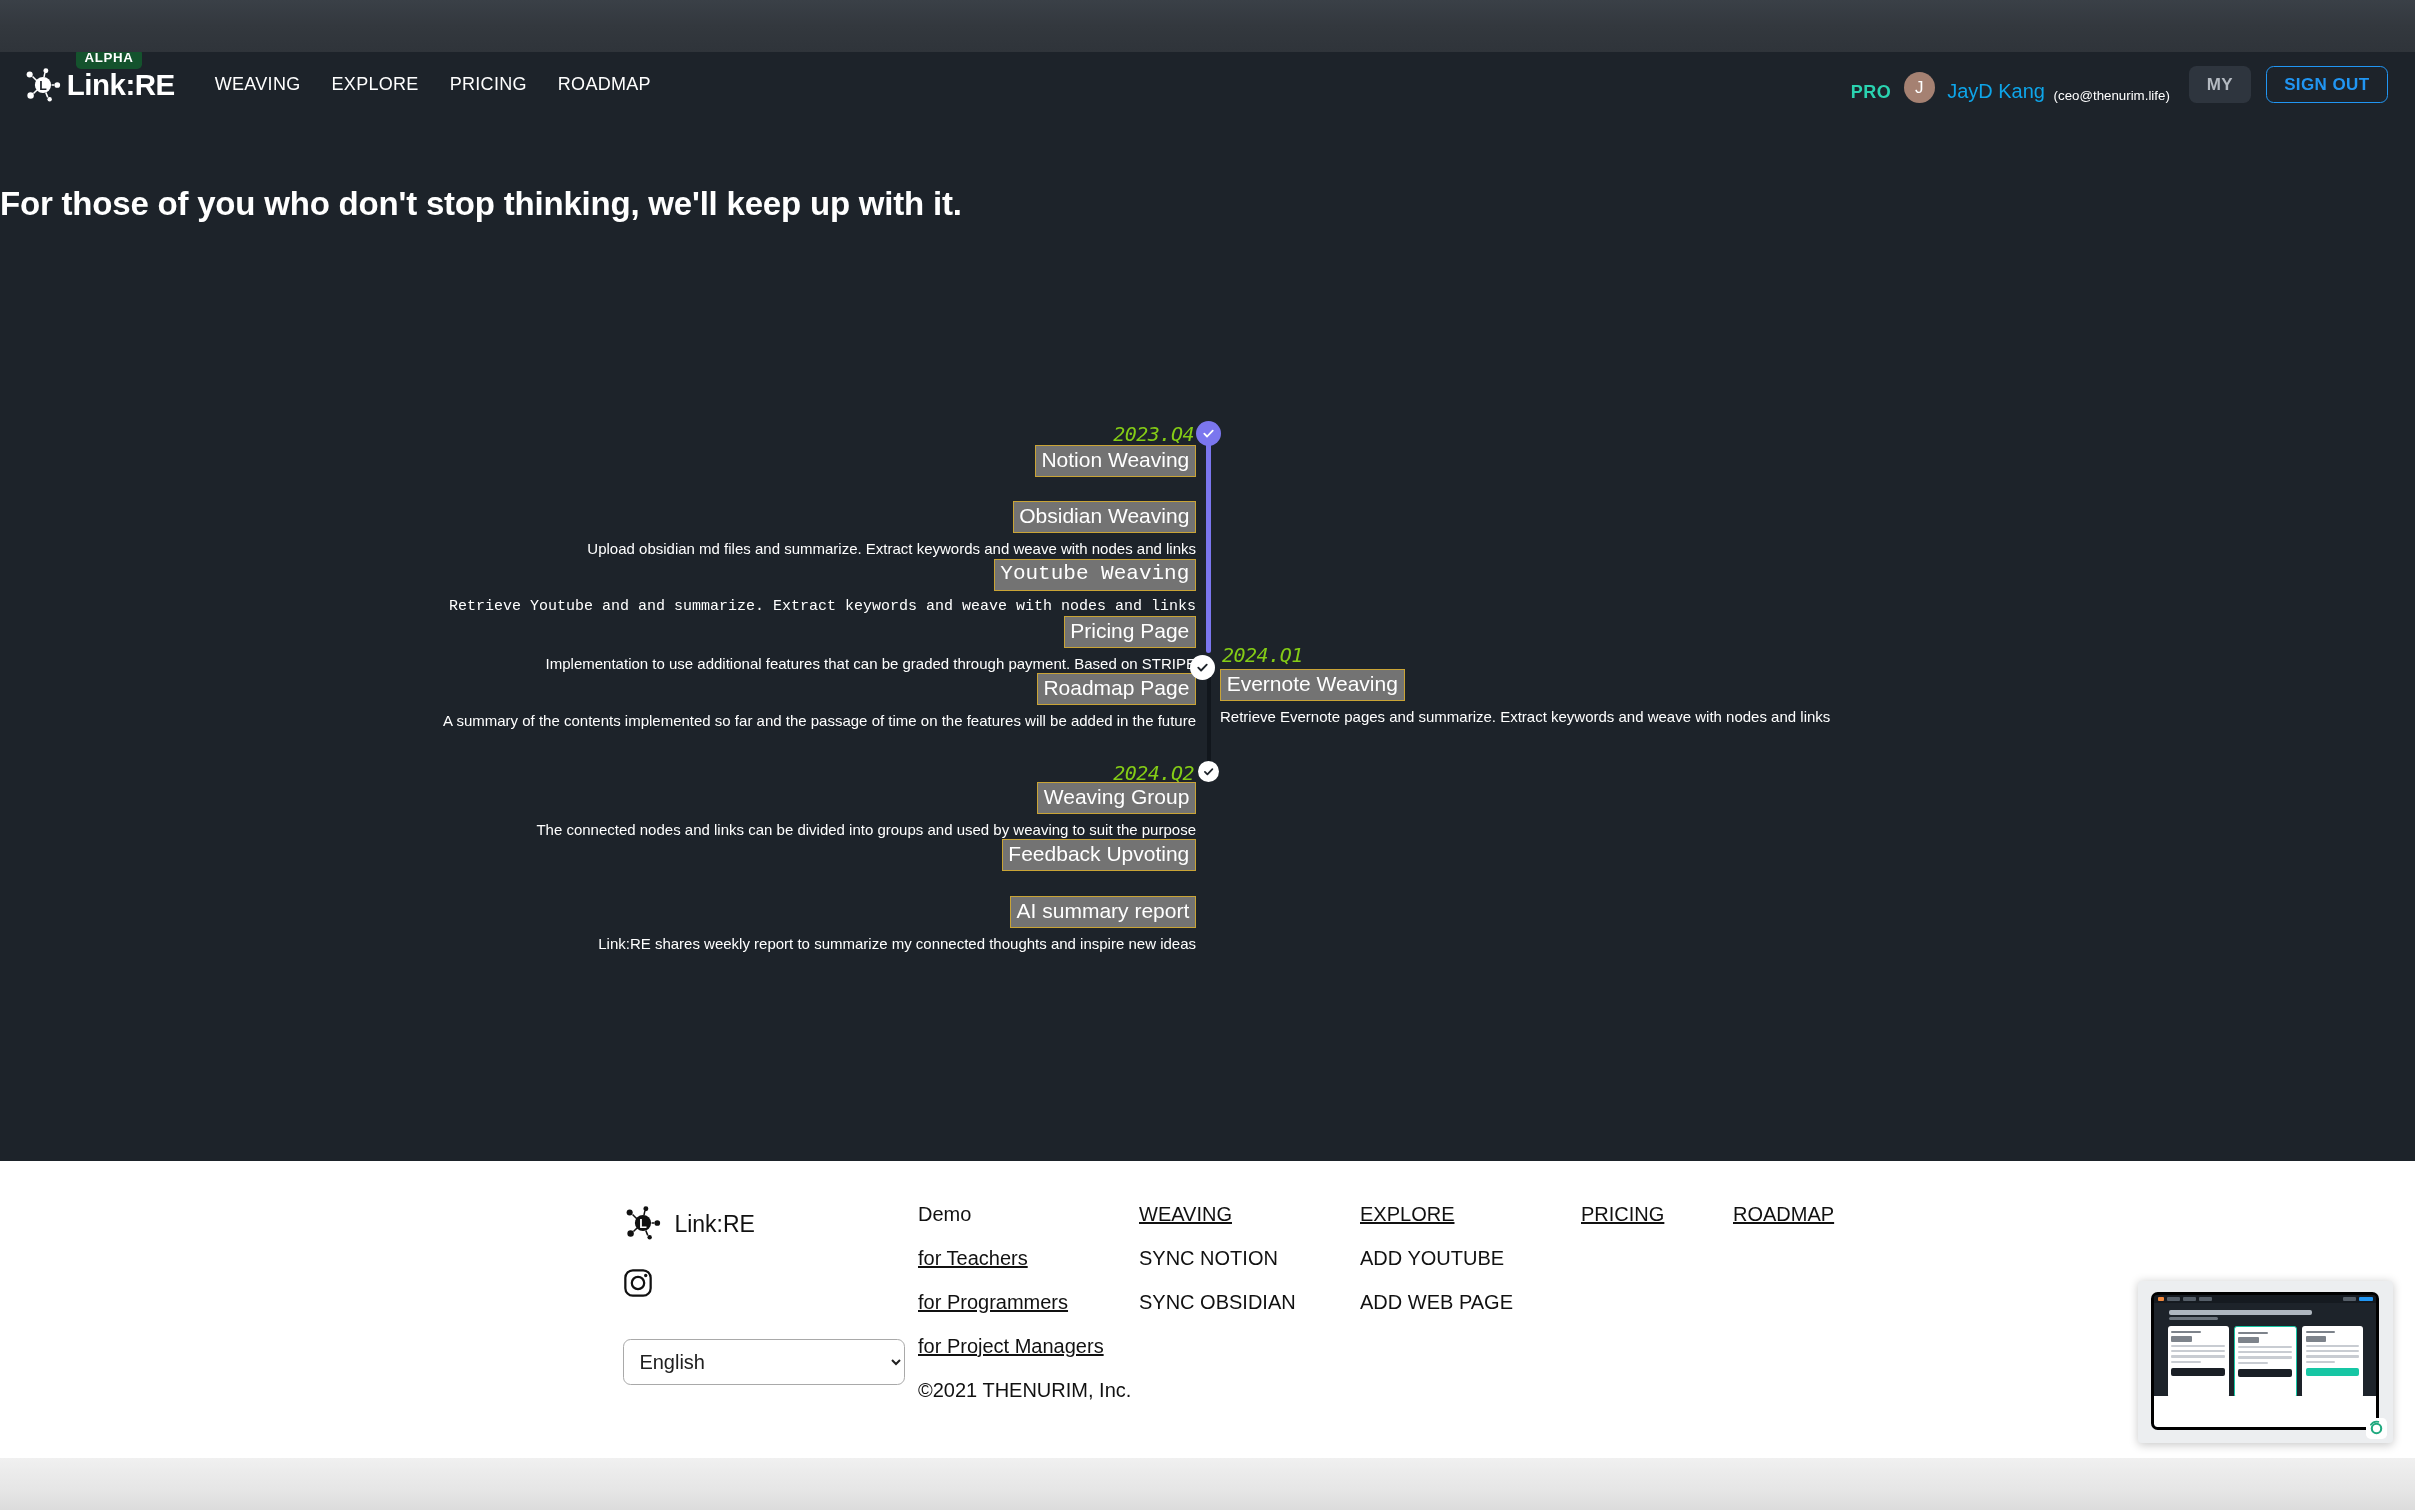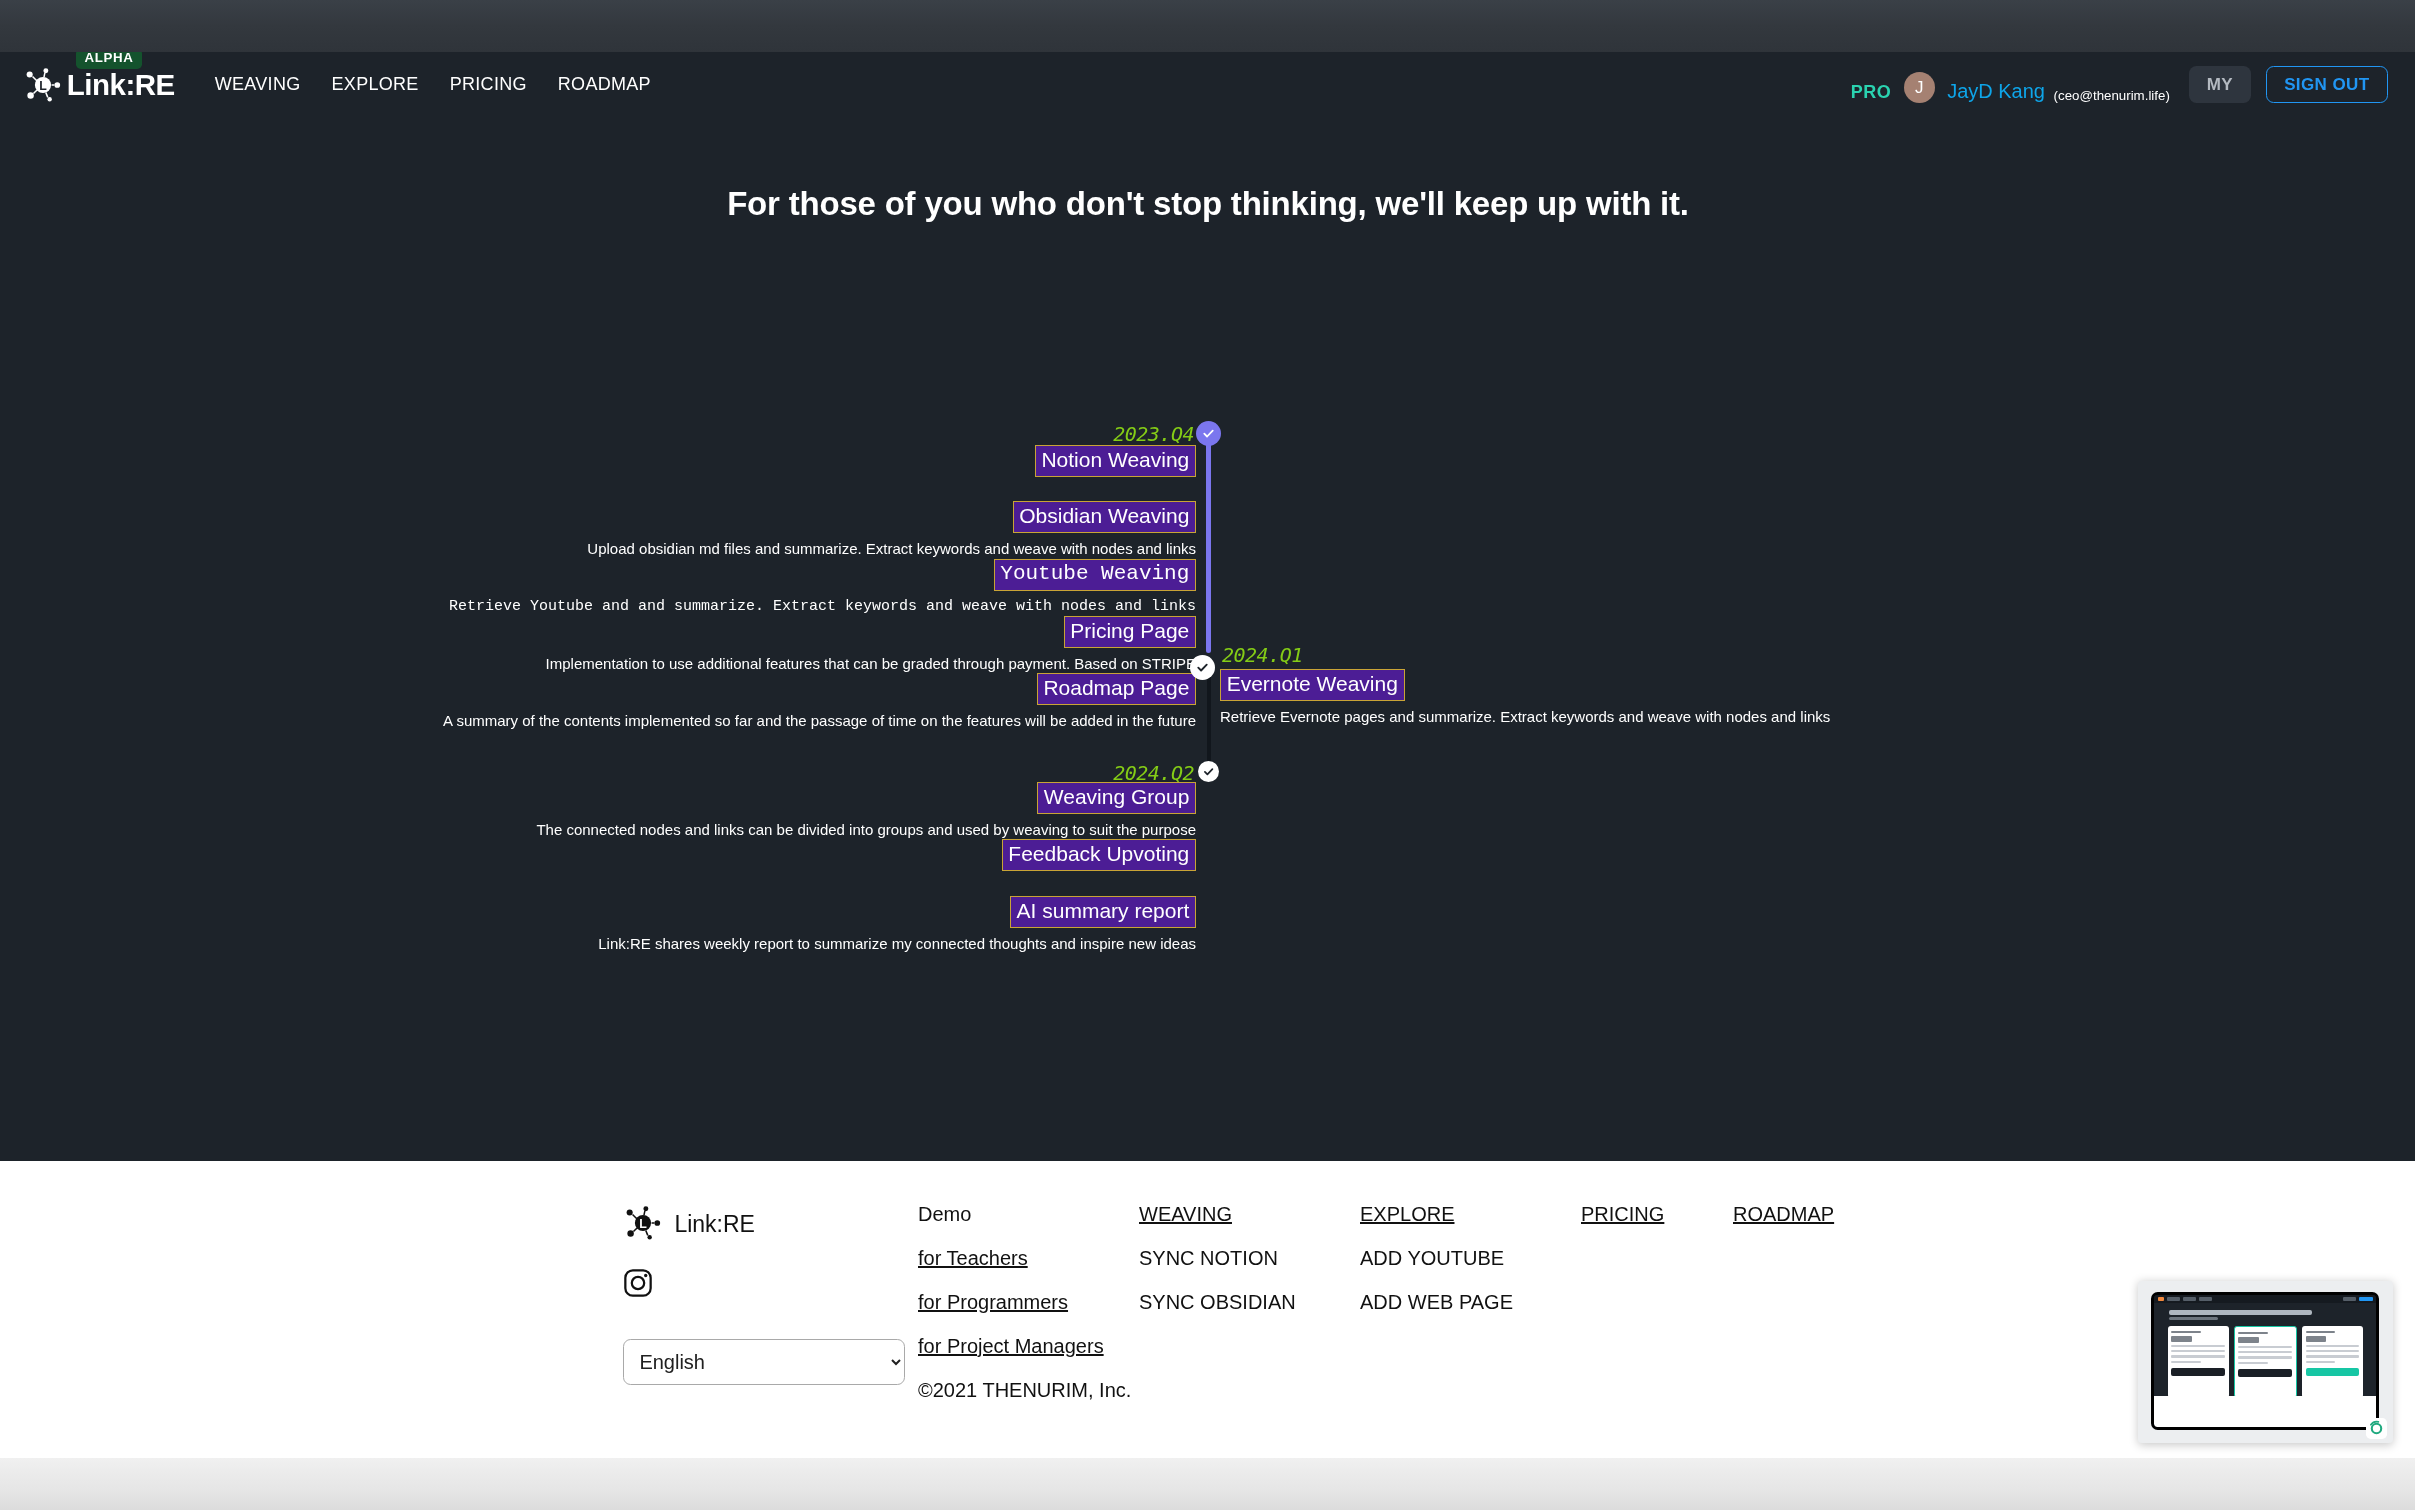--- a/index.html
+++ b/index.html
@@ -140,21 +140,20 @@
     letter-spacing: 0.4px;
     padding: 7.6px 17px;
     border-radius: 7.6px;
     border: 1.4px solid #2196f3;
     cursor: pointer;
     font-family: inherit;
   }
 
   
   .headline {
-    text-align: center;
     color: #ffffff;
     font-size: 33px;
     font-weight: bold;
     margin-top: 68px;
     letter-spacing: -0.2px;
   }
 
   
   .timeline {
     position: relative;
@@ -209,21 +208,21 @@
 
   .tl-item {
     position: absolute;
     white-space: nowrap;
   }
   .tl-item.right-side { left: 1220px; text-align: left; }
   .tl-item.left-side  { right: 1220px; text-align: right; width: 856px; white-space: normal; }
 
   .tl-title {
     display: inline-block;
-    background: #4c1d95;
+    background: #737373;
     border: 1px solid #c9a436;
     color: #ffffff;
     font-size: 21px;
     padding: 1.9px 5.7px 2.9px;
     line-height: 1.18;
   }
   .tl-desc {
     color: #ffffff;
     font-size: 15px;
     line-height: 1.42;

